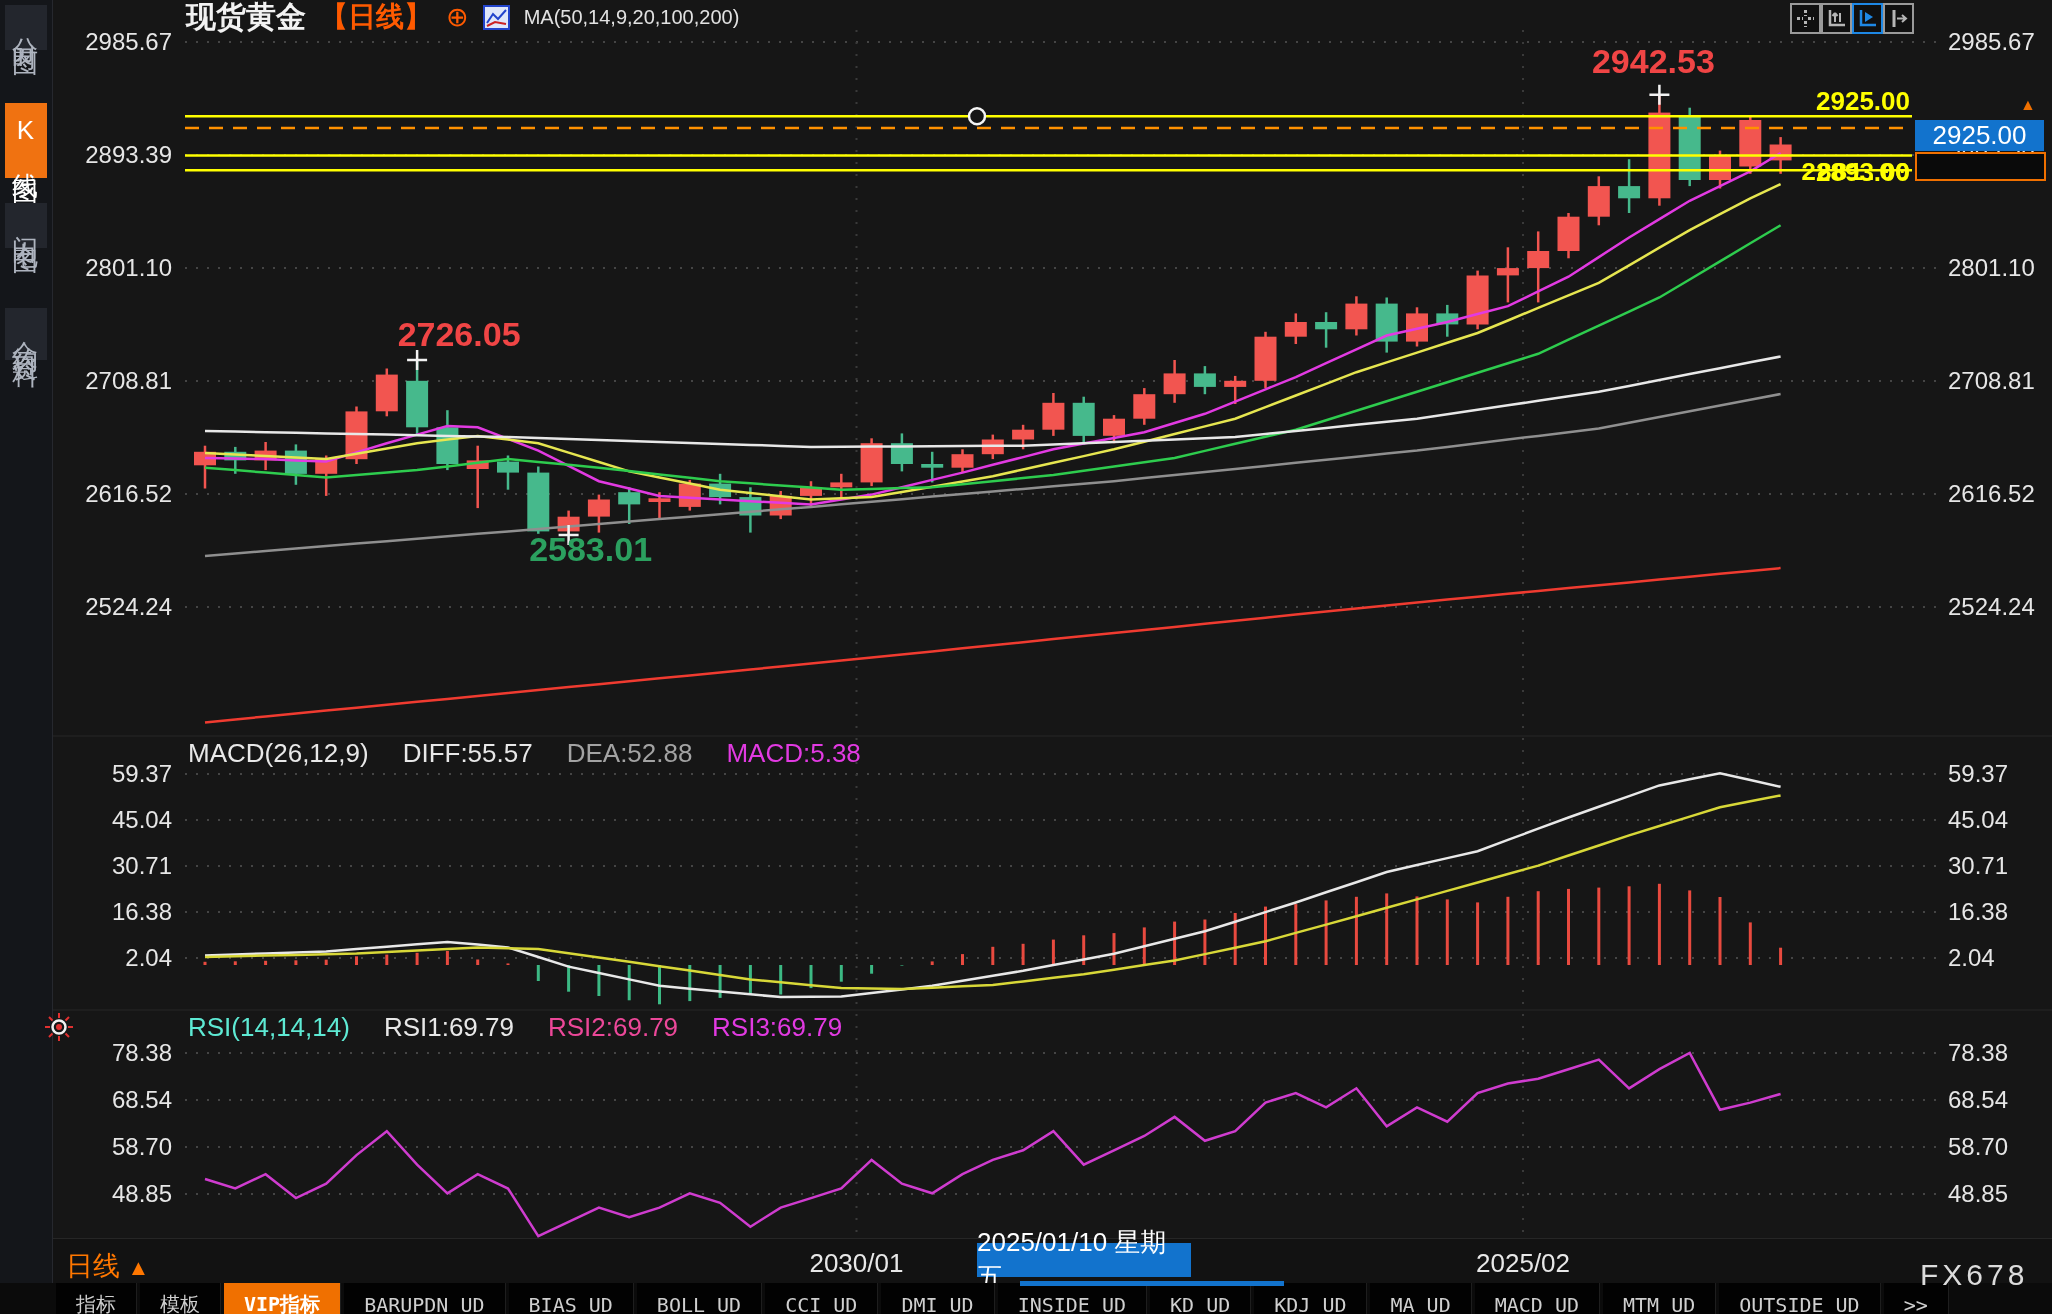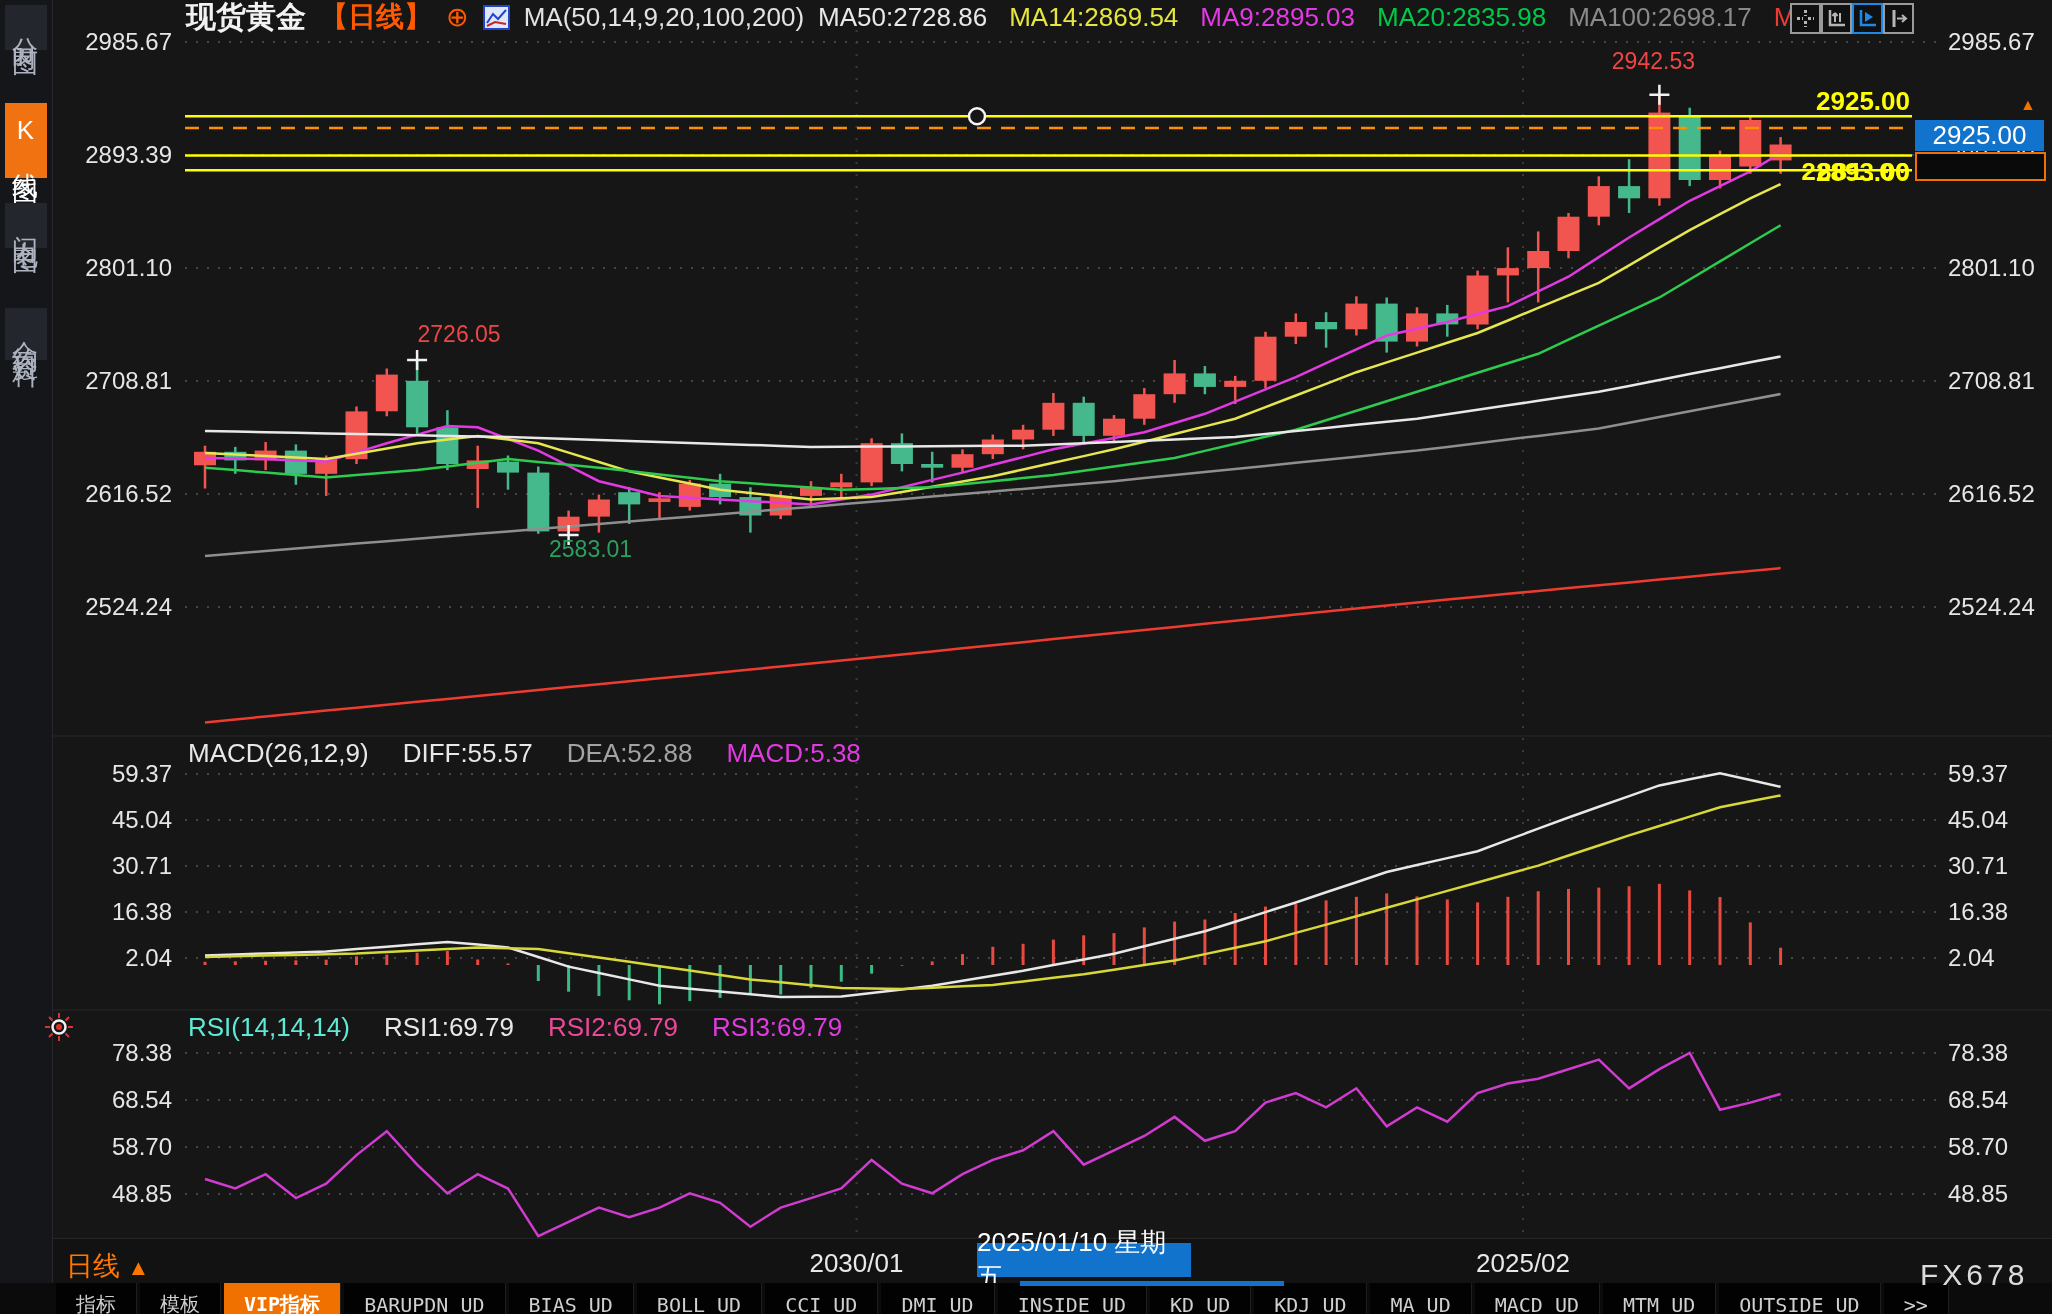--- a/index.html
+++ b/index.html
@@ -10,34 +10,34 @@
   #sidebar{position:absolute;left:0;top:0;width:52px;height:1283px;background:#14161a;border-right:1px solid #26282e;}
   .side-item{position:absolute;left:5px;width:42px;background:#23262d;color:#aeb4bf;
              writing-mode:vertical-rl;text-orientation:upright;font-size:26px;letter-spacing:7px;
              display:flex;align-items:center;justify-content:center;padding:12px 0;cursor:pointer;}
   .side-item.active{background:#f07211;color:#ffffff;}
   
   #header{position:absolute;left:186px;top:1px;height:32px;display:flex;align-items:center;gap:14px;white-space:nowrap;}
   #header .sym{font-size:30px;font-weight:bold;color:#f2f2f2;}
   #header .per{font-size:28px;font-weight:bold;color:#ff5a00;}
   #header .plus{font-size:27px;color:#ff5a00;}
-  #header .magrp{font-size:26px;color:#e2e2e2;}
+  #header .magrp{font-size:20px;color:#e2e2e2;}
   .mav{font-size:26px;}
   
   .tbico{position:absolute;top:3px;width:27px;height:27px;border:2px solid #9a9a9a;background:#101010;
          display:flex;align-items:center;justify-content:center;cursor:pointer;}
   .tbico.blue{border-color:#1e88e5;}
   
   .axlab{position:absolute;font-size:24px;color:#e6e6e6;height:28px;line-height:28px;}
   .axlab.l{width:112px;text-align:right;left:60px;}
   .axlab.r{left:1948px;text-align:left;width:100px;}
   
   .lvl{position:absolute;font-size:26px;font-weight:bold;color:#ffff00;width:160px;text-align:right;left:1750px;}
   
-  .anno{position:absolute;font-size:23px;font-weight:normal;transform:translate(-50%,-50%);white-space:nowrap;}
+  .anno{position:absolute;font-size:34px;font-weight:bold;transform:translate(-50%,-50%);white-space:nowrap;}
   
   #price-tag{position:absolute;left:1915px;top:120px;width:129px;height:31px;background:#1273cd;color:#fff;
              font-size:26px;display:flex;align-items:center;justify-content:center;cursor:pointer;}
   #hidden-tag{position:absolute;left:1915px;top:152px;width:127px;height:25px;background:#0a0a0a;border:2px solid #f07000;}
   #tag-arrow{position:absolute;left:2020px;top:96px;color:#f07000;font-size:16px;}
   
   .phead{position:absolute;display:flex;gap:34px;font-size:26px;white-space:nowrap;}
   
   #datebar{position:absolute;left:53px;top:1238px;width:1999px;height:44px;background:#121212;border-top:1px solid #262626;}
   #period-btn{position:absolute;left:66px;top:1248px;color:#ff7700;font-size:27px;font-weight:normal;cursor:pointer;}
@@ -285,28 +285,20 @@
   <span class="per">【日线】</span>
   <span class="plus">⊕</span>
   <span style="display:inline-flex;">
     <svg width="27" height="27" viewBox="0 0 27 27">
       <rect x="1" y="2" width="25" height="23" fill="#dfe7fa" stroke="#2244cc" stroke-width="2"></rect>
       <polyline points="4,19 10,10 15,15 23,6" fill="none" stroke="#2244cc" stroke-width="2"></polyline>
       <polyline points="4,22 12,18 23,20" fill="none" stroke="#cc2222" stroke-width="2"></polyline>
     </svg>
   </span>
   <span class="magrp">MA(50,14,9,20,100,200)</span>
-  <span id="ma-values" style="display:flex;gap:22px;">
-      <span class="mav" style="color: rgb(232, 232, 232);">MA50:2728.86</span>
-      <span class="mav" style="color: rgb(230, 230, 60);">MA14:2869.54</span>
-      <span class="mav" style="color: rgb(226, 58, 226);">MA9:2895.03</span>
-      <span class="mav" style="color: rgb(0, 201, 74);">MA20:2835.98</span>
-      <span class="mav" style="color: rgb(138, 138, 138);">MA100:2698.17</span>
-      <span class="mav" style="color: rgb(240, 59, 48);">M</span>
-    </span>
 </div>
 
 <div class="tbico" style="left:1790px;">
   <svg width="19" height="19" viewBox="0 0 19 19">
       <path d="M9.5 1v6M9.5 12v6M1 9.5h6M12 9.5h6" stroke="#b5b5b5" stroke-width="3" stroke-dasharray="3 2"></path>
     </svg>
 </div>
 <div class="tbico" style="left:1821px;">
   <svg width="19" height="19" viewBox="0 0 19 19">
       <path d="M3 1v15h15" stroke="#b5b5b5" stroke-width="2.5" fill="none"></path>

